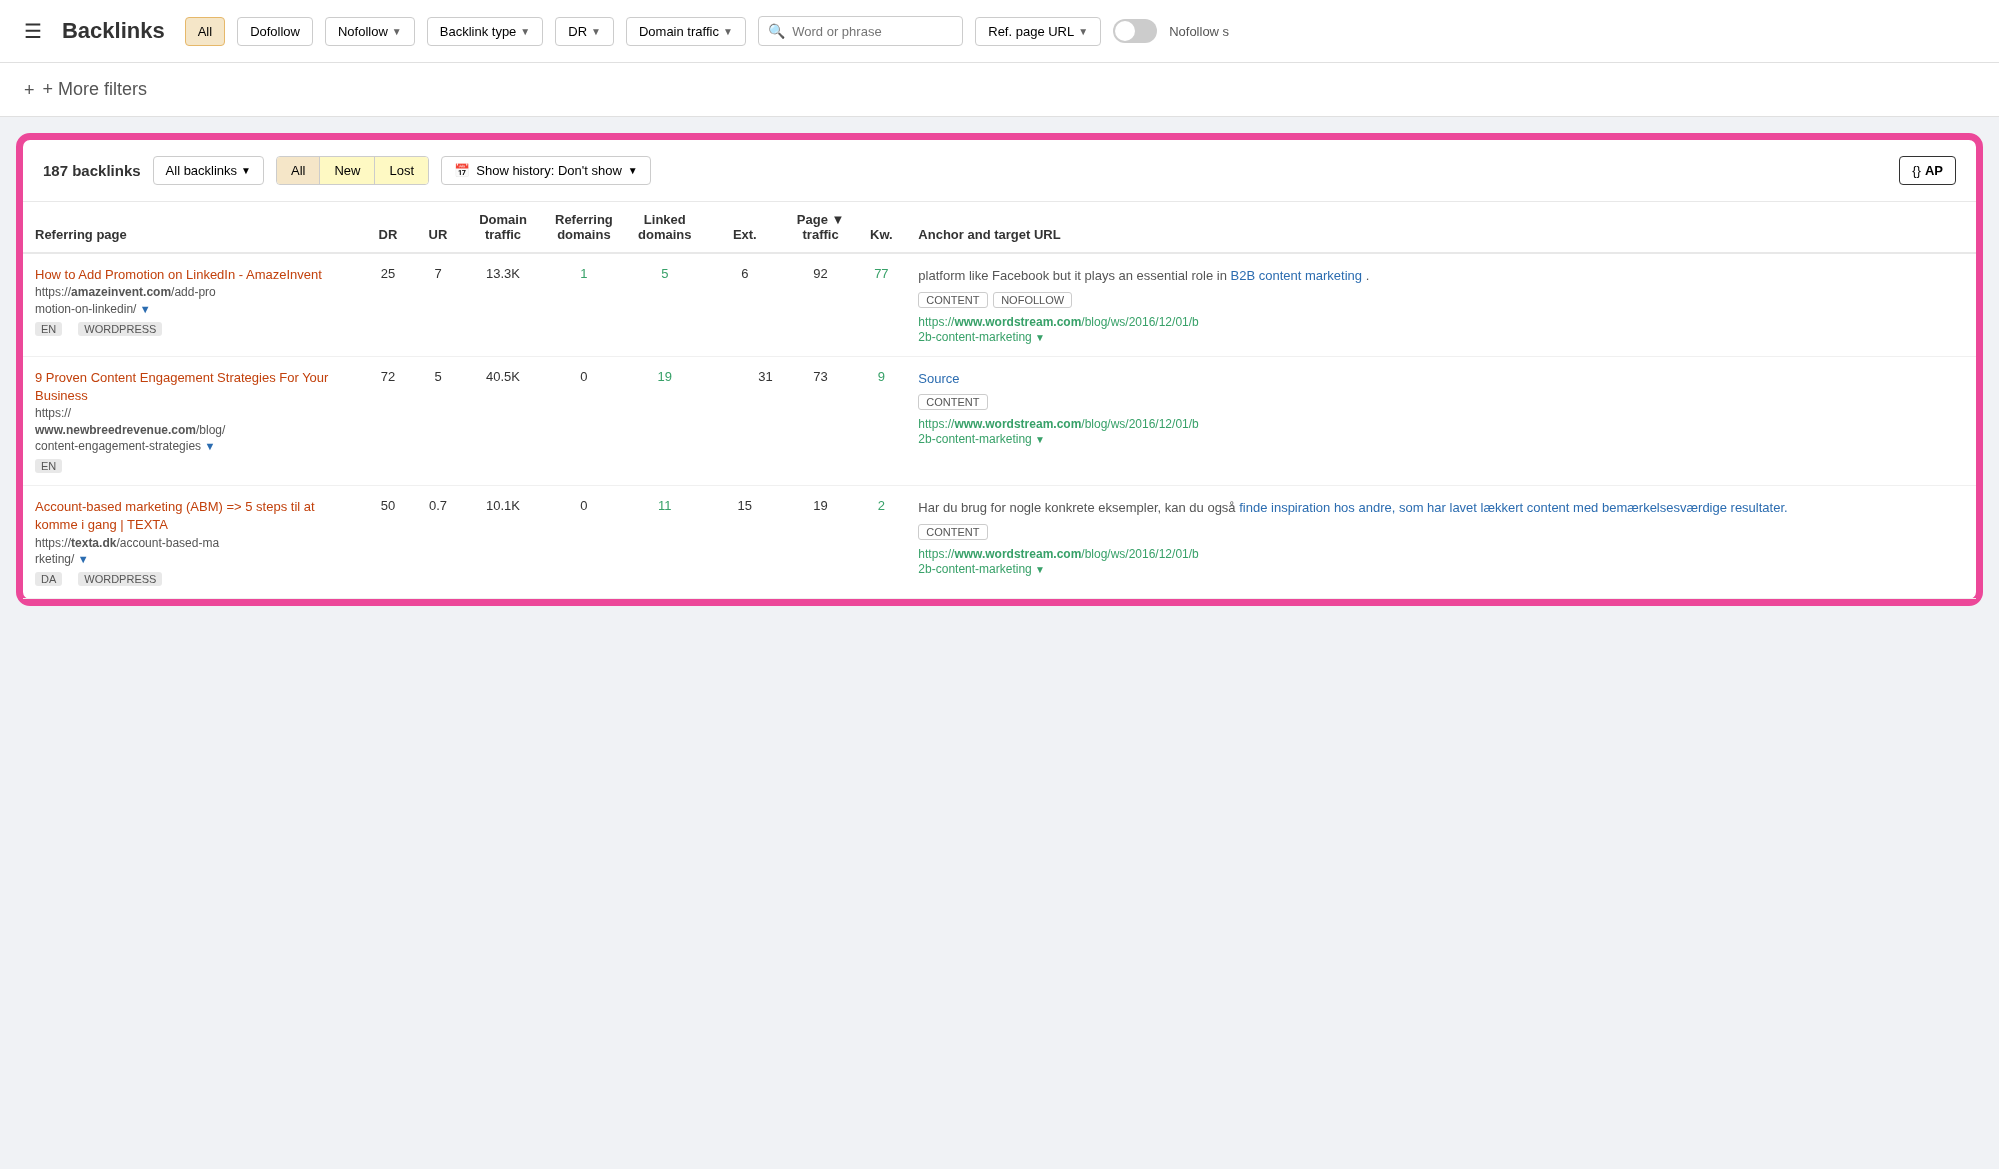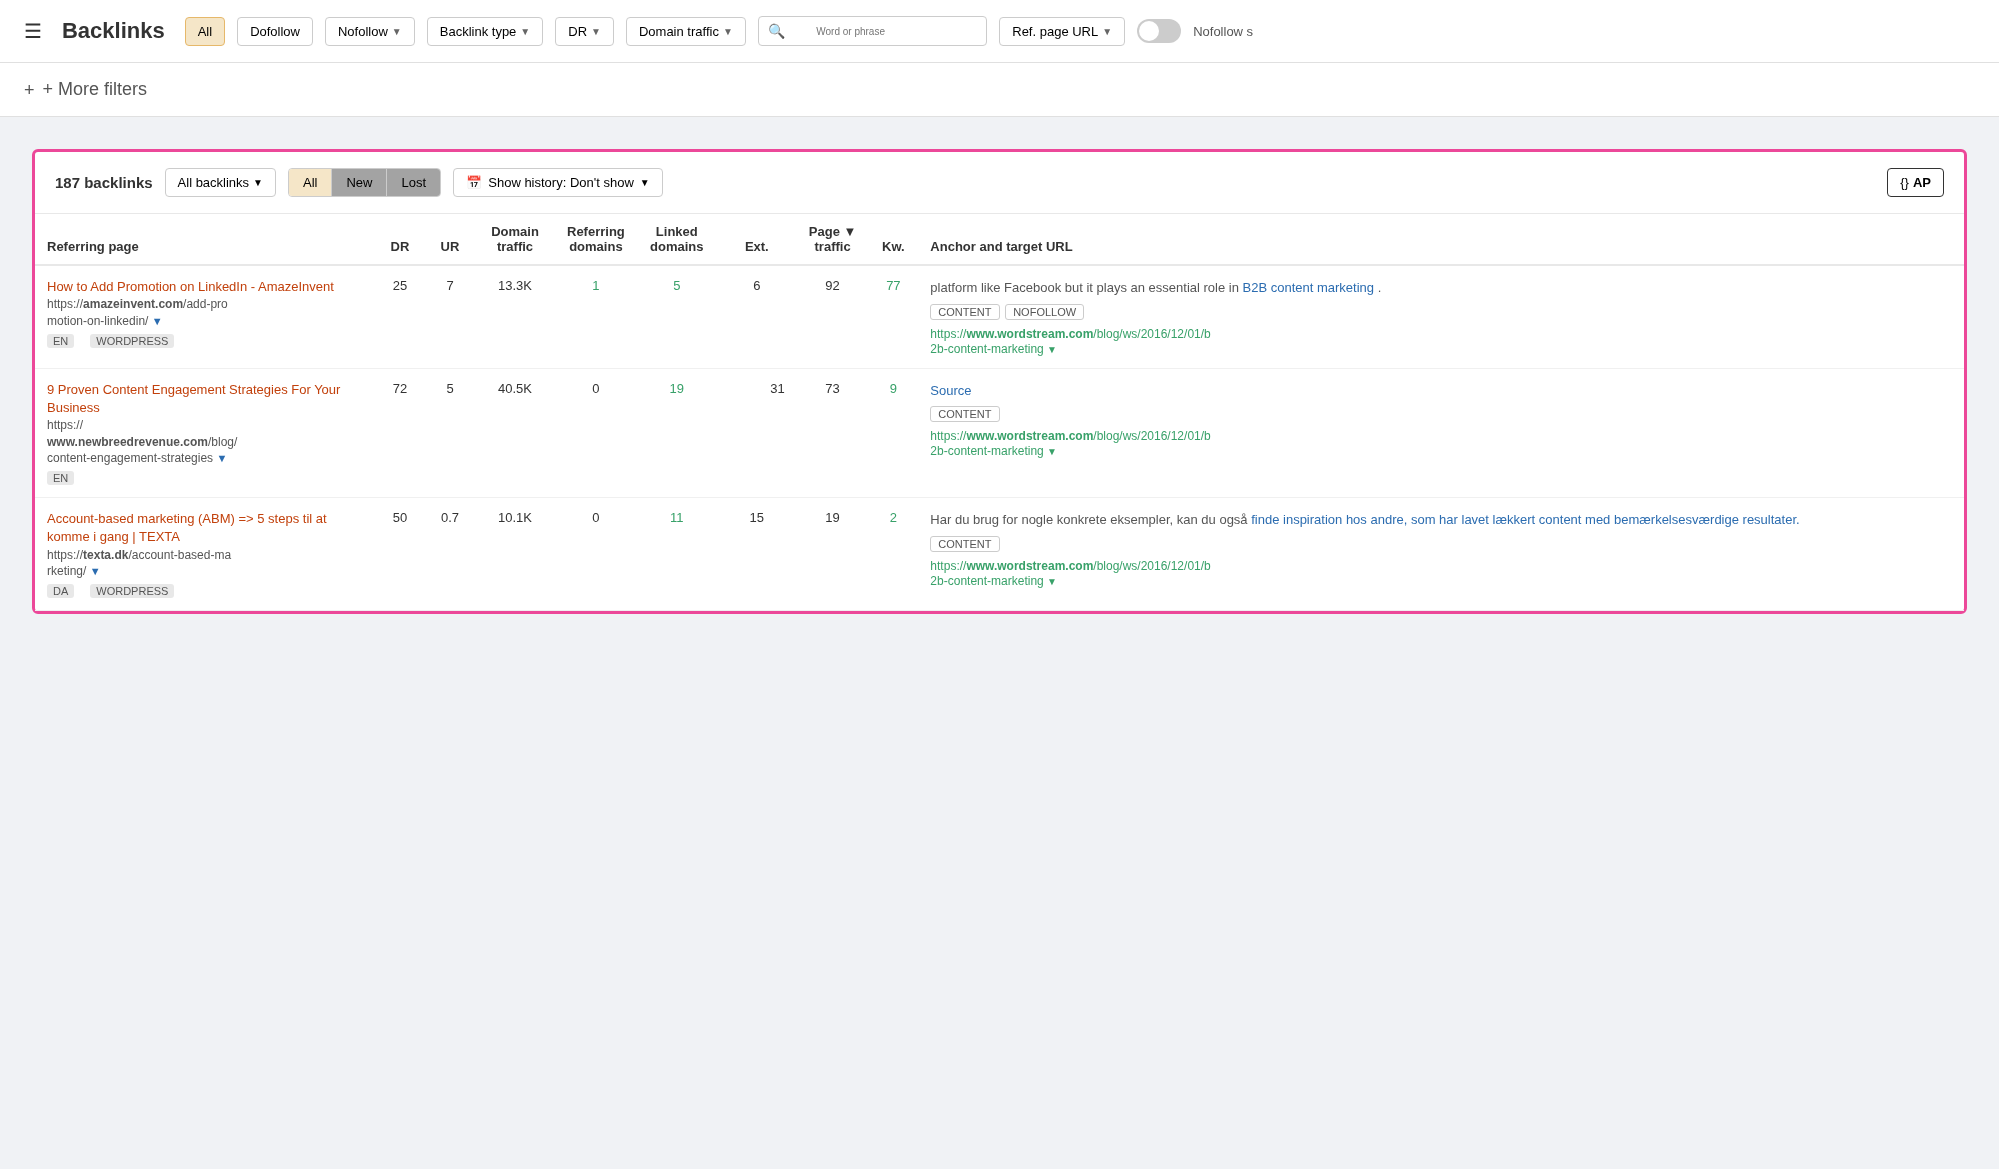--- a/index.html
+++ b/index.html
@@ -6,35 +6,35 @@
     body { font-family: -apple-system, BlinkMacSystemFont, 'Segoe UI', sans-serif; font-size: 14px; background: #f0f2f5; color: #333; }
 
     .top-bar { background: #fff; padding: 16px 24px; border-bottom: 1px solid #e0e0e0; display: flex; align-items: center; gap: 12px; flex-wrap: wrap; }
     .top-bar-title { font-size: 22px; font-weight: 700; margin-right: 8px; }
     .hamburger { font-size: 20px; cursor: pointer; margin-right: 8px; }
 
     .filter-btn { border: 1px solid #ccc; background: #fff; border-radius: 4px; padding: 6px 12px; cursor: pointer; font-size: 13px; display: flex; align-items: center; gap: 4px; white-space: nowrap; }
     .filter-btn.active { background: #f5e6c8; border-color: #e6b86a; font-weight: 500; }
     .filter-btn .arrow { font-size: 10px; color: #666; }
     .search-box { display: flex; align-items: center; border: 1px solid #ccc; border-radius: 4px; padding: 6px 10px; background: #fff; gap: 6px; min-width: 200px; }
-    .search-box input { border: none; outline: none; font-size: 10px; color: #737373; width: 160px; margin-left: 24px; }
+    .search-box input { border: none; outline: none; font-size: 13px; color: #737373; width: 160px; }
     .toggle-switch { width: 44px; height: 24px; background: #ccc; border-radius: 12px; cursor: pointer; position: relative; }
     .toggle-switch::after { content: ''; position: absolute; width: 20px; height: 20px; background: white; border-radius: 50%; top: 2px; left: 2px; transition: left 0.2s; }
     .more-filters { display: flex; align-items: center; gap: 4px; color: #555; cursor: pointer; font-size: 13px; padding: 4px 0; }
     .more-filters span { font-size: 18px; font-weight: 300; }
 
     .filter-row { padding: 12px 24px; background: #fff; border-bottom: 1px solid #e0e0e0; }
 
-    .main-content { background: #fff; margin: 32px; border-radius: 6px; border: 3px solid #ec4899; }
+    .main-content { background: #fff; margin: 16px; border-radius: 14px; border: 7px solid #ec4899; }
 
     .table-header-bar { display: flex; align-items: center; gap: 12px; padding: 16px 20px; border-bottom: 1px solid #e8e8e8; flex-wrap: wrap; }
     .backlinks-count { font-weight: 700; font-size: 15px; }
     .all-backlinks-btn { border: 1px solid #ccc; background: #fff; border-radius: 4px; padding: 6px 12px; cursor: pointer; font-size: 13px; display: flex; align-items: center; gap: 4px; }
     .tab-group { display: flex; border: 1px solid #ccc; border-radius: 4px; overflow: hidden; }
-    .tab-btn { padding: 6px 14px; border: none; background: #a3a3a3; cursor: pointer; font-size: 13px; border-right: 1px solid #ccc; }
+    .tab-btn { padding: 6px 14px; border: none; background: #fef9c3; cursor: pointer; font-size: 13px; border-right: 1px solid #ccc; }
     .tab-btn:last-child { border-right: none; }
     .tab-btn.active { background: #f5e6c8; }
     .show-history-btn { border: 1px solid #ccc; background: #fff; border-radius: 4px; padding: 6px 12px; cursor: pointer; font-size: 13px; display: flex; align-items: center; gap: 6px; }
     .api-btn { margin-left: auto; border: 1.5px solid #333; background: #fff; border-radius: 4px; padding: 6px 12px; cursor: pointer; font-size: 13px; display: flex; align-items: center; gap: 4px; font-weight: 600; }
 
     table { width: 100%; border-collapse: collapse; }
     thead tr { border-bottom: 2px solid #e8e8e8; }
     th { padding: 10px 12px; text-align: left; font-weight: 700; font-size: 13px; color: #333; white-space: nowrap; vertical-align: bottom; }
     td { padding: 12px 12px; vertical-align: top; font-size: 13px; border-bottom: 1px solid #f0f0f0; }
     .col-referring-page { width: 340px; }

